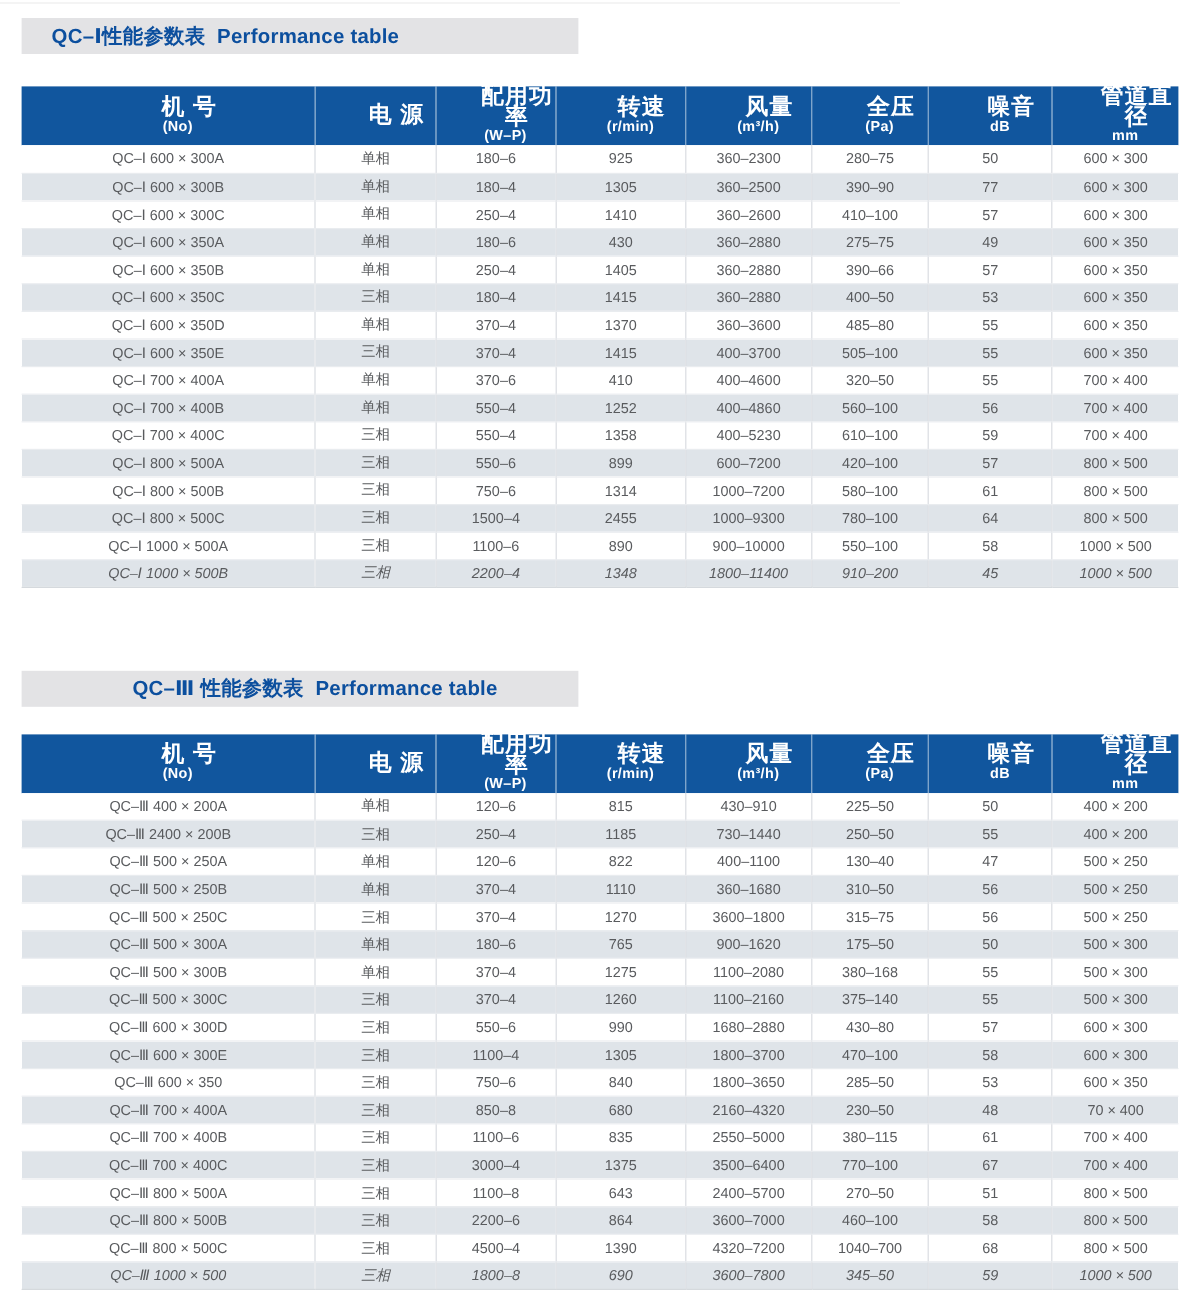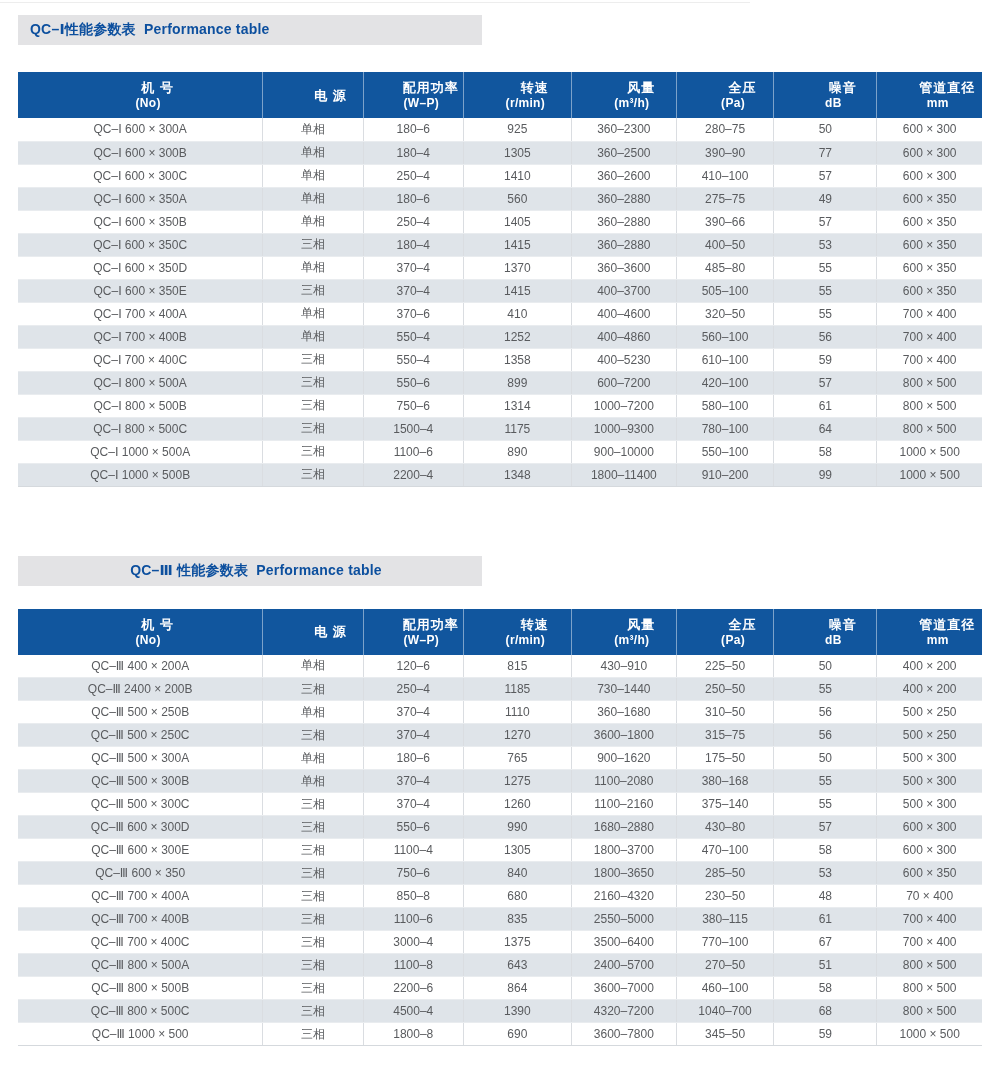--- a/index.html
+++ b/index.html
@@ -6,51 +6,51 @@
   html,body { background:#ffffff; }
   body { font-family:"Liberation Sans","DejaVu Sans",sans-serif; }
   .page { position:relative; width:1000px; height:1090px; background:#ffffff; overflow:hidden; }
   .top-hairline { position:absolute; top:2px; left:0; width:750px; height:1px; background:#ededed; }
 
   .title-bar {
     margin-left:18px; width:464px; height:30px;
     background:#e3e3e5; display:flex; align-items:center;
   }
   .title-bar h2 {
-    padding-left:12px; font-size:14px; font-weight:bold;
+    padding-left:25px; font-size:17px; font-weight:bold;
     color:#0c4f9e; letter-spacing:0.2px; white-space:pre;
   }
   .sec1 .title-bar { margin-top:15px; }
   .sec2 .title-bar { margin-top:69px;justify-content:center; }
 
   table.perf-table {
     margin:27px 18px 0 18px; width:964px;
     border-collapse:collapse; table-layout:fixed;
   }
   .sec2 table.perf-table { margin-top:23px; }
 
   table.perf-table thead th {
     background:#11569e; color:#ffffff; height:46px;
     font-weight:bold; text-align:center; vertical-align:middle;
     border-right:1px solid rgba(255,255,255,0.45);
     padding:0;
   }
   table.perf-table thead th:last-child { border-right:none; }
-  .h-main { font-size:13px; line-height:17px; letter-spacing:1px;margin-left:35px; }
+  .h-main { font-size:19px; line-height:17px; letter-spacing:1px;margin-left:35px; }
   .h-sub  { font-size:12px;  line-height:15px; letter-spacing:0.3px;padding-left:16px; }
 
   table.perf-table tbody td {
     height:23px; font-size:12px; color:#595b5e; text-align:center;
     vertical-align:middle; border-right:1px solid #dadde1;
     border-bottom:1px solid #e9ecef; white-space:nowrap; overflow:hidden;
   }
   table.perf-table tbody td:last-child { border-right:none; }
   table.perf-table tbody tr:nth-child(even) td { background:#dfe4e9; }
   table.perf-table tbody tr:nth-child(odd)  td { background:#ffffff; }
-  table.perf-table tbody tr:last-child td { border-bottom:1px solid #d5d9dd; }
+  table.perf-table tbody tr:last-child td { border-bottom:1px solid #d5d9dd;font-style:italic; }
 </style>
 </head>
 <body>
 
 <div class="page">
   <div class="top-hairline"></div>
 
   <section class="sec1">
     <div class="title-bar">
       <h2>QC–Ⅰ性能参数表  Performance table</h2>
@@ -129,21 +129,21 @@
             <td>1410</td>
             <td>360–2600</td>
             <td>410–100</td>
             <td>57</td>
             <td>600 × 300</td>
           </tr>
           <tr>
             <td>QC–Ⅰ 600 × 350A</td>
             <td>单相</td>
             <td>180–6</td>
-            <td>560</td>
+            <td>430</td>
             <td>360–2880</td>
             <td>275–75</td>
             <td>49</td>
             <td>600 × 350</td>
           </tr>
           <tr>
             <td>QC–Ⅰ 600 × 350B</td>
             <td>单相</td>
             <td>250–4</td>
             <td>1405</td>
@@ -229,21 +229,21 @@
             <td>1314</td>
             <td>1000–7200</td>
             <td>580–100</td>
             <td>61</td>
             <td>800 × 500</td>
           </tr>
           <tr>
             <td>QC–Ⅰ 800 × 500C</td>
             <td>三相</td>
             <td>1500–4</td>
-            <td>1175</td>
+            <td>2455</td>
             <td>1000–9300</td>
             <td>780–100</td>
             <td>64</td>
             <td>800 × 500</td>
           </tr>
           <tr>
             <td>QC–Ⅰ 1000 × 500A</td>
             <td>三相</td>
             <td>1100–6</td>
             <td>890</td>
@@ -252,21 +252,21 @@
             <td>58</td>
             <td>1000 × 500</td>
           </tr>
           <tr>
             <td>QC–Ⅰ 1000 × 500B</td>
             <td>三相</td>
             <td>2200–4</td>
             <td>1348</td>
             <td>1800–11400</td>
             <td>910–200</td>
-            <td>99</td>
+            <td>45</td>
             <td>1000 × 500</td>
           </tr>
         </tbody>
       </table>
   </section>
 
   <section class="sec2">
     <div class="title-bar">
       <h2>QC–Ⅲ 性能参数表  Performance table</h2>
     </div>
@@ -331,20 +331,30 @@
             <td>QC–Ⅲ 2400 × 200B</td>
             <td>三相</td>
             <td>250–4</td>
             <td>1185</td>
             <td>730–1440</td>
             <td>250–50</td>
             <td>55</td>
             <td>400 × 200</td>
           </tr>
           <tr>
+            <td>QC–Ⅲ 500 × 250A</td>
+            <td>单相</td>
+            <td>120–6</td>
+            <td>822</td>
+            <td>400–1100</td>
+            <td>130–40</td>
+            <td>47</td>
+            <td>500 × 250</td>
+          </tr>
+          <tr>
             <td>QC–Ⅲ 500 × 250B</td>
             <td>单相</td>
             <td>370–4</td>
             <td>1110</td>
             <td>360–1680</td>
             <td>310–50</td>
             <td>56</td>
             <td>500 × 250</td>
           </tr>
           <tr>

